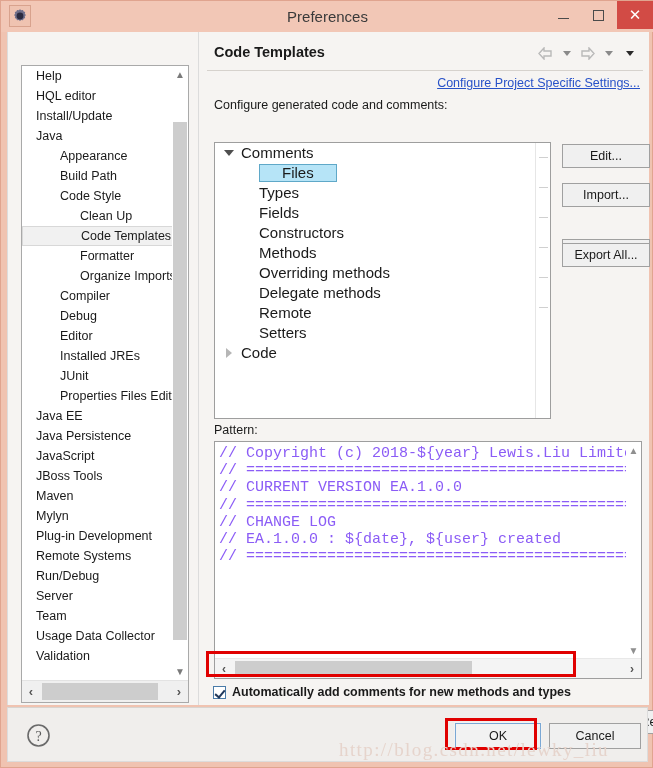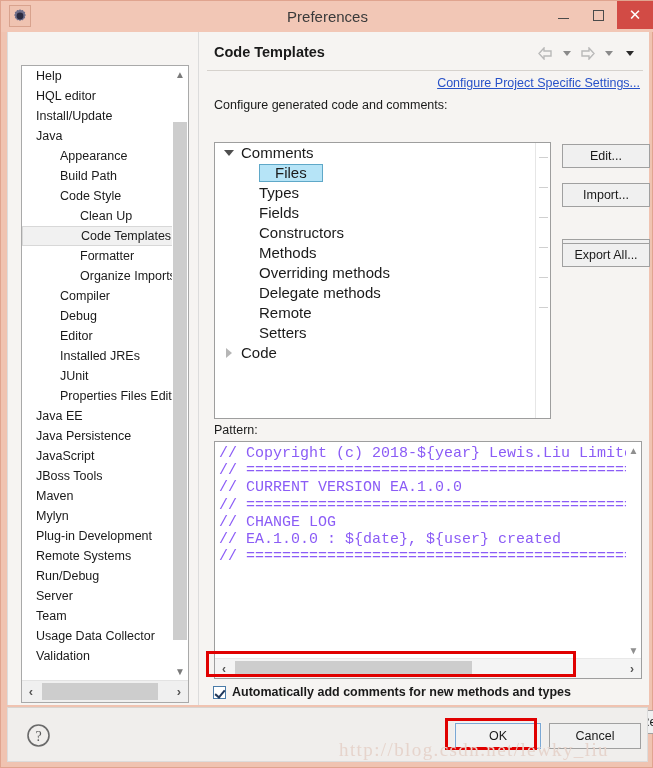--- a/index.html
+++ b/index.html
@@ -191,21 +191,21 @@
   }
   .twisty.closed {
     border-top: 5px solid transparent;
     border-bottom: 5px solid transparent;
     border-left: 6px solid #b6b6b6;
     top: 5px; left: 11px;
   }
   .ct-item .lbl-sel {
     background: #b6e4f7;
     border: 1px solid #5fa8c8;
-    padding: 0 15px;
+    padding: 0 22px;
     line-height: 16px; display: inline-block;
   }
   
   #ct-vsb {
     position: absolute; right: 0; top: 0; width: 15px; height: 275px;
     background: #fff; border-left: 1px solid #e6e6e6;
   }
   #ct-vsb .seg {
     position: absolute; left: 3px; width: 9px; height: 1px; background: #d0d0d0;
   }

